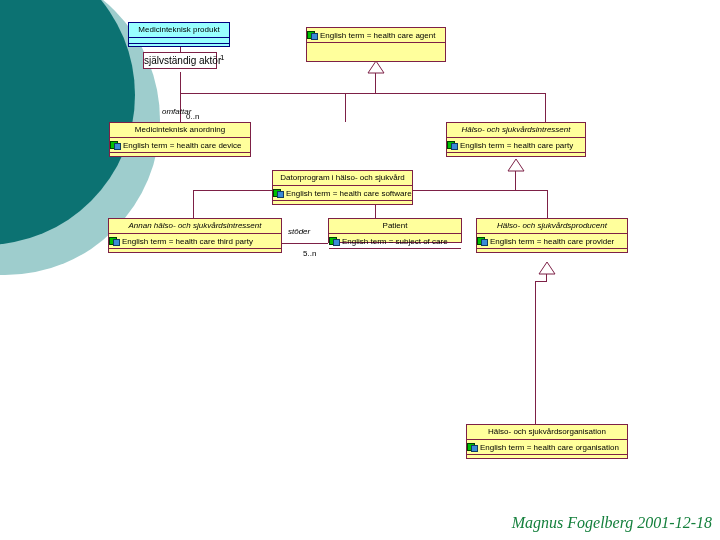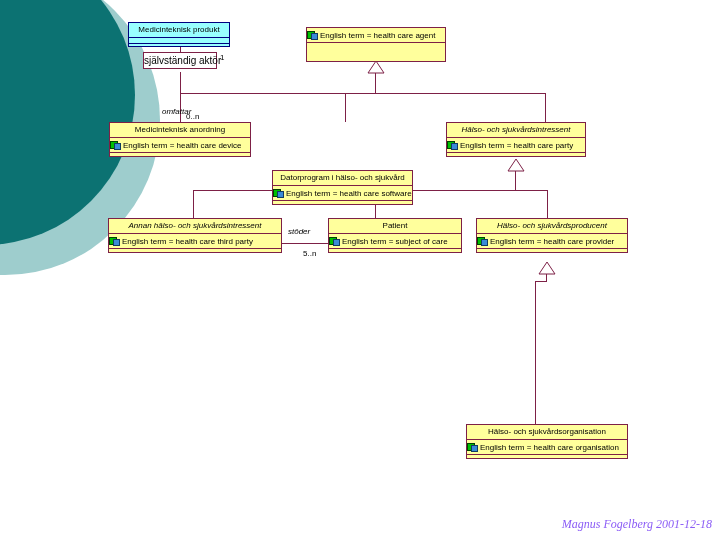--- a/index.html
+++ b/index.html
@@ -131,22 +131,22 @@
     white-space: nowrap;
   }
   .lbl.italic { font-style: italic; }
 
   .footer {
     position: absolute;
     right: 8px;
     bottom: 8px;
     font-family: "Liberation Serif", serif;
     font-style: italic;
-    font-size: 12px;
-    color: #8b5cf6;
+    font-size: 16px;
+    color: #15803d;
     white-space: nowrap;
   }
 </style>
 </head>
 <body>
 
 <div id="slide">
 
   <div class="deco-circle" id="deco-light"></div>
   <div class="deco-circle" id="deco-dark"></div>
@@ -255,21 +255,21 @@
           <span class="sq2"></span>
         </span>
       <span>English term = health care third party</span>
     </div>
     <div class="ops"></div>
   </div>
 
   <div class="lbl italic" style="left:288px; top:227px;">stöder</div>
   <div class="lbl" style="left:303px; top:249px;">5..n</div>
 
-  <div class="uml" style="left:328px; top:218px; width:134px; height:35px;">
+  <div class="uml" style="left:328px; top:218px; width:134px; height:25px;">
     <div class="name">Patient</div>
     <div class="attrs">
       <span class="tagicon">
           <span class="sq1"></span>
           <span class="sq2"></span>
         </span>
       <span>English term = subject of care</span>
     </div>
     <div class="ops"></div>
   </div>

